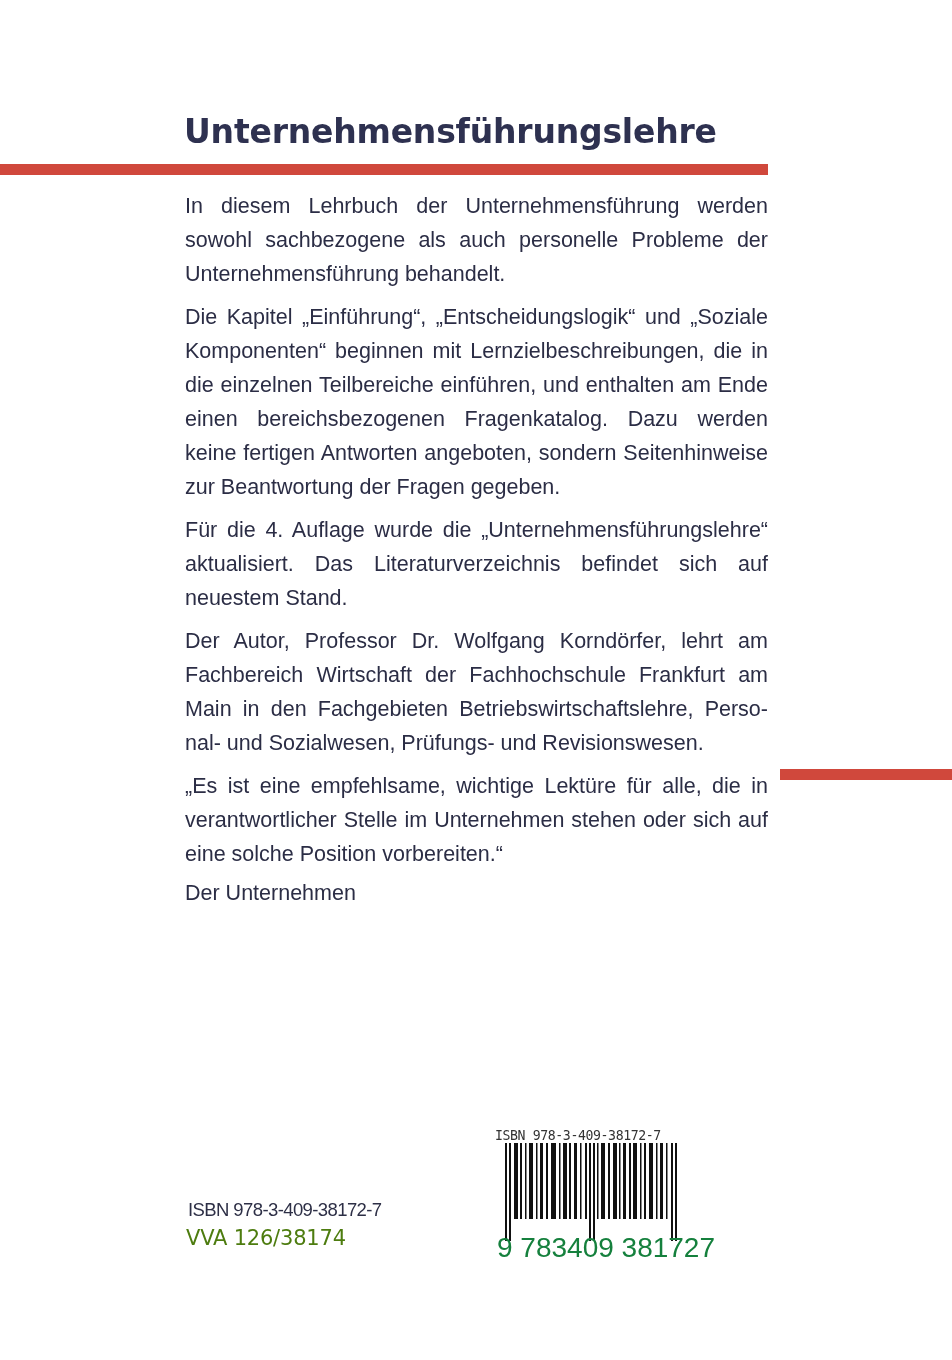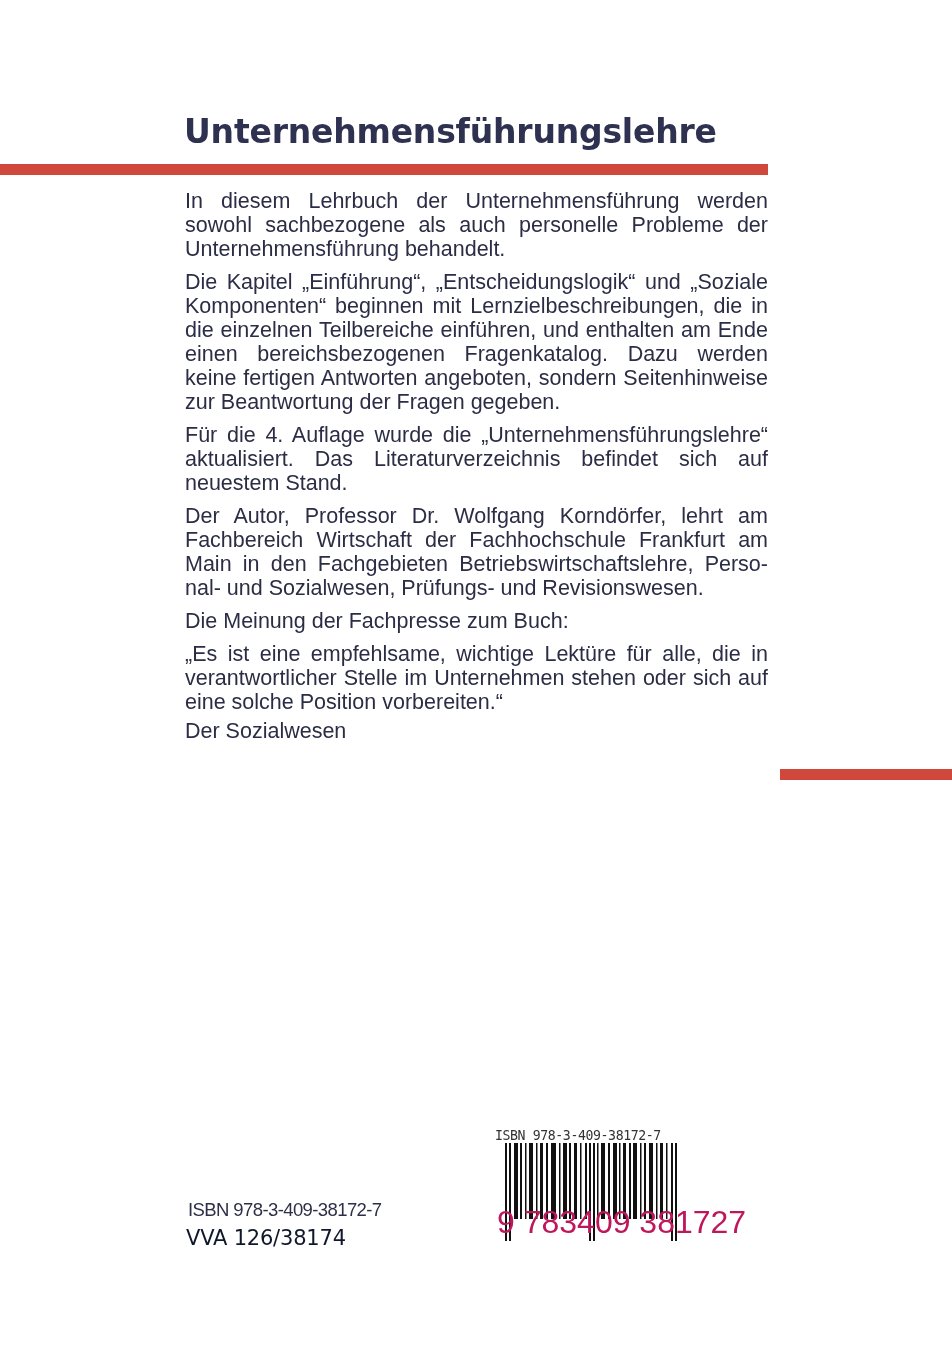--- a/index.html
+++ b/index.html
@@ -7,45 +7,44 @@
     width: 952px; height: 1360px; background: #ffffff; position: relative; overflow: hidden;
     font-family: "Liberation Sans", "DejaVu Sans", sans-serif; color: #2b2d45;
   }
   .title {
     position: absolute; left: 184px; top: 112px; font-size: 33px; letter-spacing: -0.2px;
     color: #2e3150; font-family: "DejaVu Sans", sans-serif; font-weight: bold; white-space: nowrap;
   }
   .bar-top { position: absolute; left: 0; top: 164px; width: 768px; height: 11px; background: #d0483c; }
   .bar-right { position: absolute; left: 780px; top: 769px; width: 172px; height: 11px; background: #d0483c; }
   .body-text {
-    position: absolute; left: 185px; top: 189px; width: 583px; font-size: 21.5px; line-height: 24px;
+    position: absolute; left: 185px; top: 189px; width: 583px; font-size: 21.5px; line-height: 34px;
   }
   .body-text p { margin: 0 0 9px 0; text-align: justify; text-align-last: left; hyphens: manual; }
   .quote-source { text-align: right !important; margin-top: -1px !important; }
   .isbn-text { position: absolute; left: 188px; top: 1199px; font-size: 18.5px; color: #2d2f46; letter-spacing: -0.6px; }
-  .vva-text { position: absolute; left: 186px; top: 1226px; font-size: 21px; color: #0f172a; font-family: "DejaVu Sans", sans-serif; letter-spacing: -0.2px; }
+  .vva-text { position: absolute; left: 186px; top: 1226px; font-size: 21px; color: #4d7c0f; font-family: "DejaVu Sans", sans-serif; letter-spacing: -0.2px; }
   .barcode { position: absolute; left: 495px; top: 1128px; width: 212px; height: 118px; }
   .barcode-top { position: absolute; left: 0; top: 0; font-family: "DejaVu Sans Mono", monospace; font-size: 13.2px; color: #333; letter-spacing: -0.4px; white-space: nowrap; }
   .bars { position: absolute; left: 10px; top: 15px; width: 172px; height: 98px; }
-  .barcode-digits { position: absolute; left: 2px; top: 76px; font-family: "Liberation Sans", sans-serif; font-size: 32px; color: #be185d; white-space: pre; background: transparent; }
+  .barcode-digits { position: absolute; left: 2px; top: 104px; font-family: "Liberation Sans", sans-serif; font-size: 28px; color: #15803d; white-space: pre; background: transparent; }
 </style>
 </head>
 <body>
 
 <div class="title">Unternehmensführungslehre</div>
 <div class="bar-top"></div>
 
 <div class="body-text">
   <p>In diesem Lehrbuch der Unternehmensführung werden sowohl sachbezogene als auch personelle Probleme der Unternehmensführung behandelt.</p>
   <p>Die Kapitel „Einführung“, „Entscheidungslogik“ und „Soziale Komponenten“ beginnen mit Lernzielbeschreibungen, die in die einzelnen Teilbereiche einführen, und enthalten am Ende einen bereichsbezogenen Fragenkatalog. Dazu werden keine fertigen Antworten angeboten, sondern Seitenhinweise zur Beantwortung der Fragen gegeben.</p>
   <p>Für die 4. Auflage wurde die „Unternehmensführungslehre“ aktualisiert. Das Literaturverzeichnis befindet sich auf neuestem Stand.</p>
   <p>Der Autor, Professor Dr. Wolfgang Korndörfer, lehrt am Fachbereich Wirtschaft der Fachhochschule Frankfurt am Main in den Fachgebieten Betriebswirtschaftslehre, Perso­nal- und Sozialwesen, Prüfungs- und Revisionswesen.</p>
-  <p>Die Meinung der Fachpresse zum Buch:</p>
   <p style="margin-bottom:6px">„Es ist eine empfehlsame, wichtige Lektüre für alle, die in verantwortlicher Stelle im Unternehmen stehen oder sich auf eine solche Position vorbereiten.“</p>
-  <p class="quote-source">Der Sozialwesen</p>
+  <p class="quote-source">Der Unternehmen</p>
 </div>
 
 <div class="bar-right"></div>
 
 <div class="isbn-text">ISBN 978-3-409-38172-7</div>
 <div class="vva-text">VVA 126/38174</div>
 
 <div class="barcode">
   <div class="barcode-top">ISBN 978-3-409-38172-7</div>
   <svg class="bars" viewBox="0 0 172 98" preserveAspectRatio="none">

